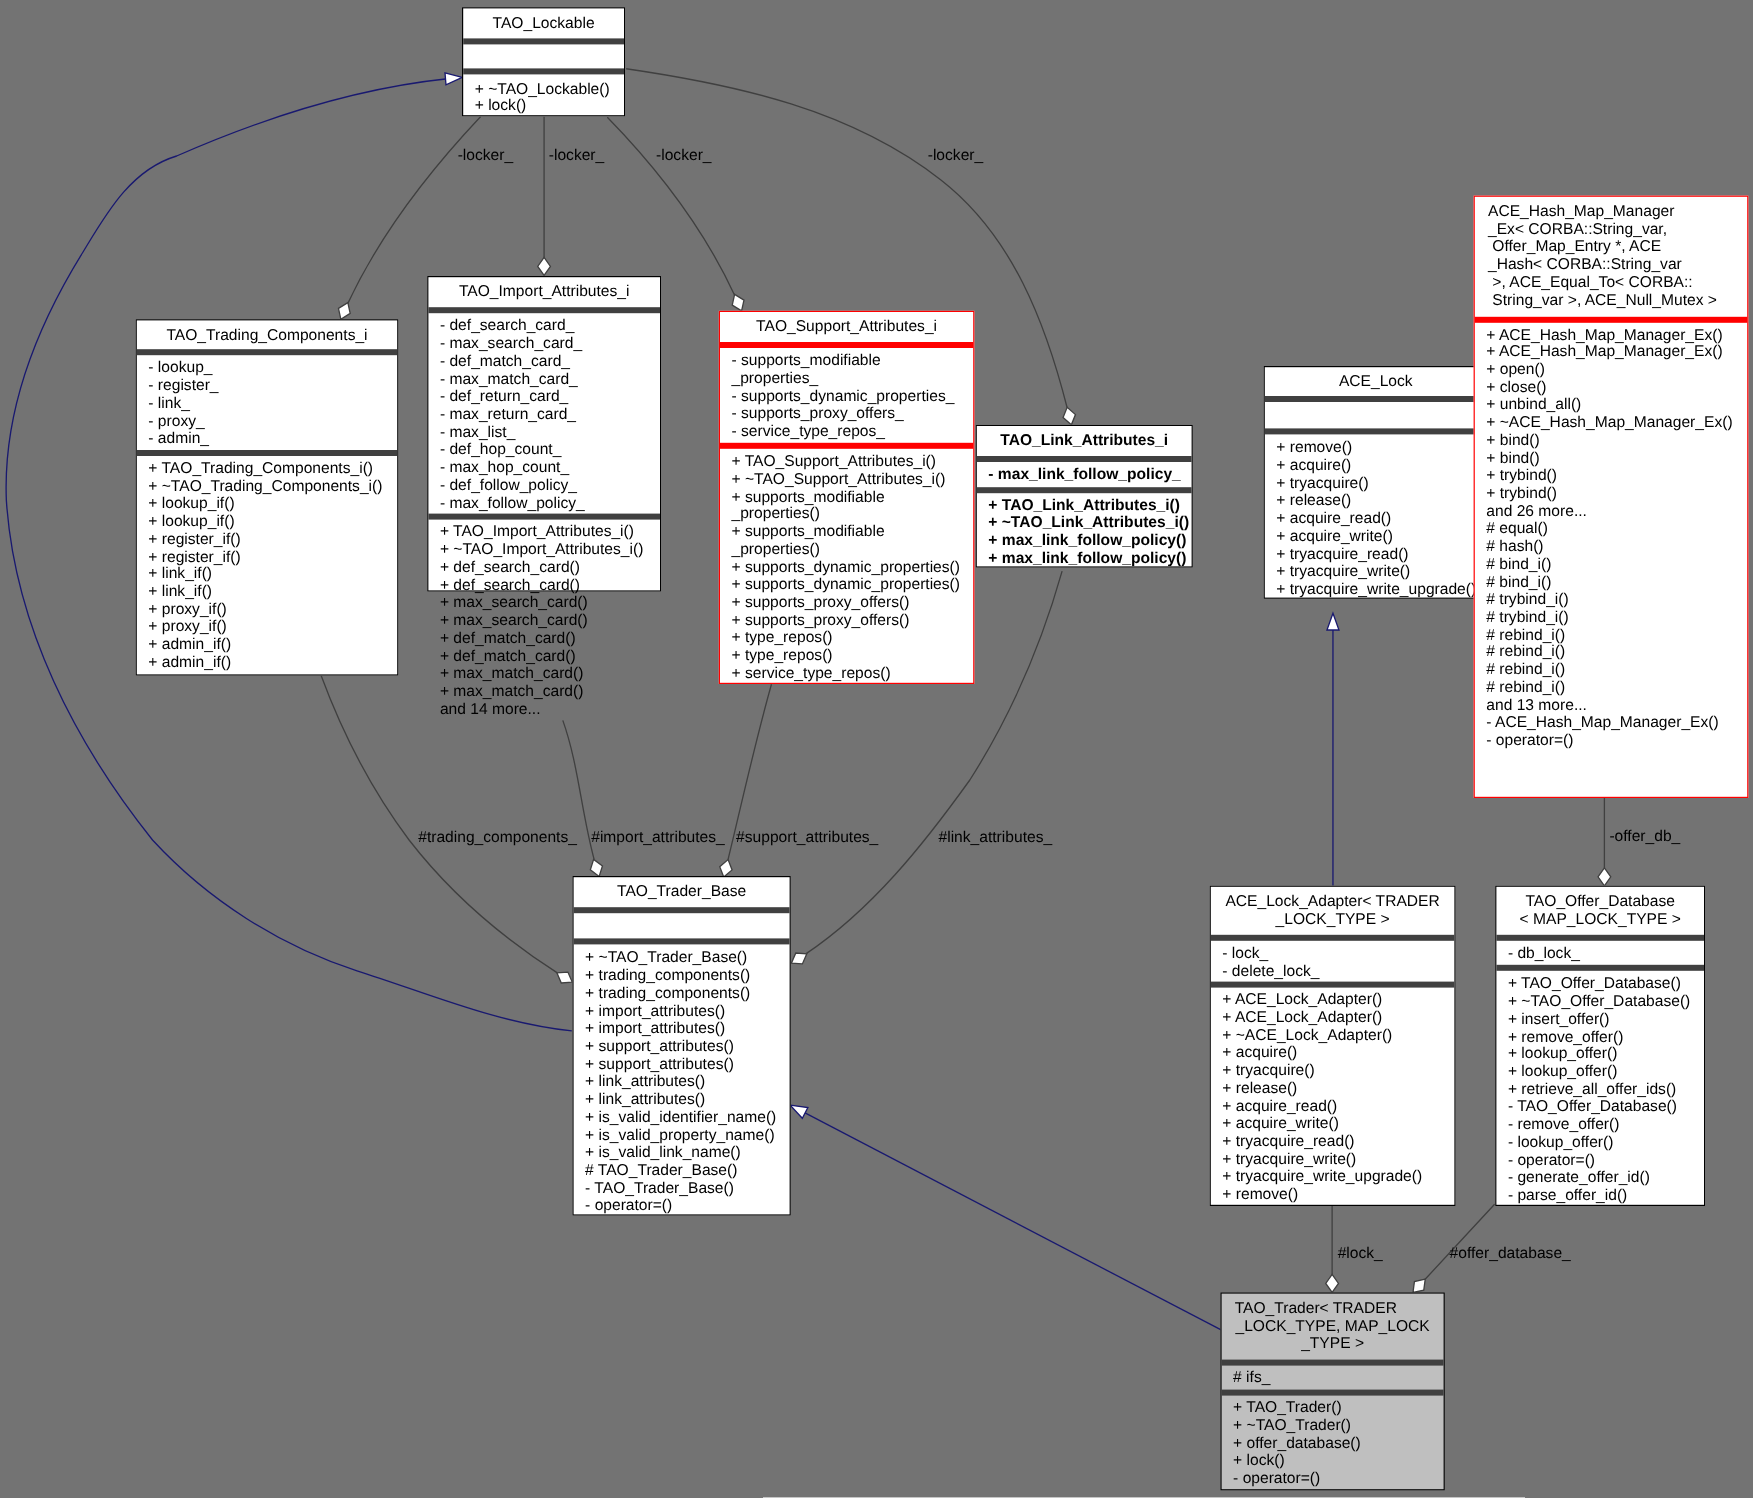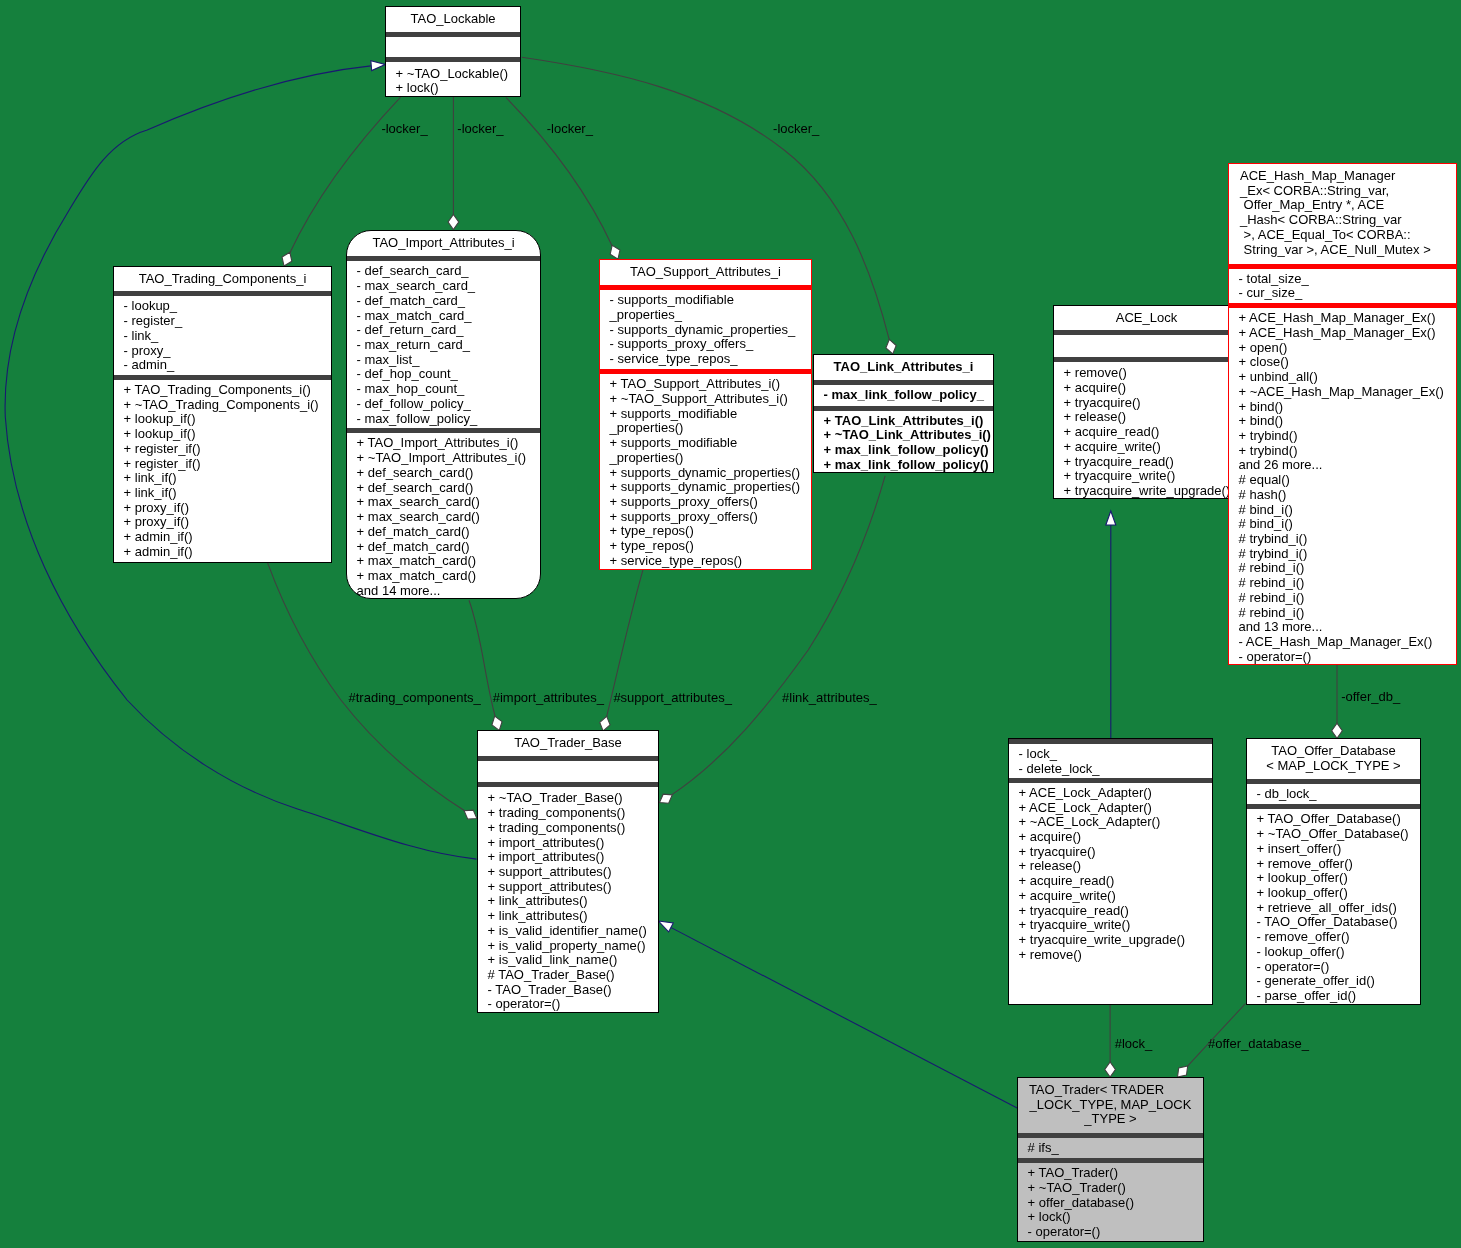--- a/index.html
+++ b/index.html
@@ -1,17 +1,17 @@
 <!DOCTYPE html>
 <html><head>
 <meta charset="utf-8">
 <title>TAO_Trader collaboration diagram</title>
 <style>
   html,body{margin:0;padding:0;background:#ffffff;}
-  #canvas{position:relative;width:1461px;height:1248px;background:#15803d;
+  #canvas{position:relative;width:1461px;height:1248px;background:#737373;
     font-family:"Liberation Sans",sans-serif;overflow:hidden;
     -webkit-font-smoothing:antialiased;}
   svg#edges{position:absolute;left:0;top:0;width:1461px;height:1248px;pointer-events:none;z-index:1;}
   .umlclass{position:absolute;box-sizing:border-box;border:1px solid #000000;background:#ffffff;z-index:2;}
   .umlclass.highlight{border-color:#ff0000;}
   .umlclass.shaded{background:#bfbfbf;border-width:1.6px;}
   .sect{box-sizing:border-box;overflow:hidden;position:relative;}
   .sect.sep{border-top:5px solid #404040;}
   .umlclass.highlight > .sect.sep{border-top-color:#ff0000;}
   .ctitle{text-align:center;font-size:13px;line-height:14.9px;color:#000000;white-space:pre;
@@ -94,21 +94,21 @@
           <div class="row">+ register_if()</div>
           <div class="row">+ link_if()</div>
           <div class="row">+ link_if()</div>
           <div class="row">+ proxy_if()</div>
           <div class="row">+ proxy_if()</div>
           <div class="row">+ admin_if()</div>
           <div class="row">+ admin_if()</div>
         </div>
       </div>
   </div>
-  <div class="umlclass" style="left:346px;top:230px;width:195px;height:369px;border-radius:25px;">
+  <div class="umlclass" style="left:356px;top:230px;width:195px;height:263px;">
     <div class="sect" style="height:25.4px">
         <div class="ctitle">TAO_Import_Attributes_i</div>
       </div>
     <div class="sect sep" style="height:172.1px">
         <div class="rowlist">
           <div class="row">- def_search_card_</div>
           <div class="row">- max_search_card_</div>
           <div class="row">- def_match_card_</div>
           <div class="row">- max_match_card_</div>
           <div class="row">- def_return_card_</div>
@@ -202,26 +202,20 @@
           <div class="row">+ acquire_write()</div>
           <div class="row">+ tryacquire_read()</div>
           <div class="row">+ tryacquire_write()</div>
           <div class="row">+ tryacquire_write_upgrade()</div>
         </div>
       </div>
   </div>
   <div class="umlclass highlight" style="left:1228px;top:163px;width:229px;height:502px;">
     <div class="sect" style="height:99.5px">
         <div class="ctitle leftal"><span class="tl">ACE_Hash_Map_Manager</span><span class="tl">_Ex&lt; CORBA::String_var,</span><span class="tl"> Offer_Map_Entry *, ACE</span><span class="tl">_Hash&lt; CORBA::String_var</span><span class="tl"> &gt;, ACE_Equal_To&lt; CORBA::</span><span class="tl"> String_var &gt;, ACE_Null_Mutex &gt;</span></div>
-      </div>
-    <div class="sect sep" style="height:39.7px">
-        <div class="rowlist">
-          <div class="row">- total_size_</div>
-          <div class="row">- cur_size_</div>
-        </div>
       </div>
     <div class="sect sep" style="height:360.8px">
         <div class="rowlist">
           <div class="row">+ ACE_Hash_Map_Manager_Ex()</div>
           <div class="row">+ ACE_Hash_Map_Manager_Ex()</div>
           <div class="row">+ open()</div>
           <div class="row">+ close()</div>
           <div class="row">+ unbind_all()</div>
           <div class="row">+ ~ACE_Hash_Map_Manager_Ex()</div>
           <div class="row">+ bind()</div>
@@ -266,20 +260,23 @@
           <div class="row">+ is_valid_identifier_name()</div>
           <div class="row">+ is_valid_property_name()</div>
           <div class="row">+ is_valid_link_name()</div>
           <div class="row"># TAO_Trader_Base()</div>
           <div class="row">- TAO_Trader_Base()</div>
           <div class="row">- operator=()</div>
         </div>
       </div>
   </div>
   <div class="umlclass" style="left:1008px;top:738px;width:205px;height:267px;">
+    <div class="sect" style="height:40.3px">
+        <div class="ctitle"><span class="tl">ACE_Lock_Adapter&lt; TRADER</span><span class="tl">_LOCK_TYPE &gt;</span></div>
+      </div>
     <div class="sect sep" style="height:38.9px">
         <div class="rowlist">
           <div class="row">- lock_</div>
           <div class="row">- delete_lock_</div>
         </div>
       </div>
     <div class="sect sep" style="height:185.8px">
         <div class="rowlist">
           <div class="row">+ ACE_Lock_Adapter()</div>
           <div class="row">+ ACE_Lock_Adapter()</div>

